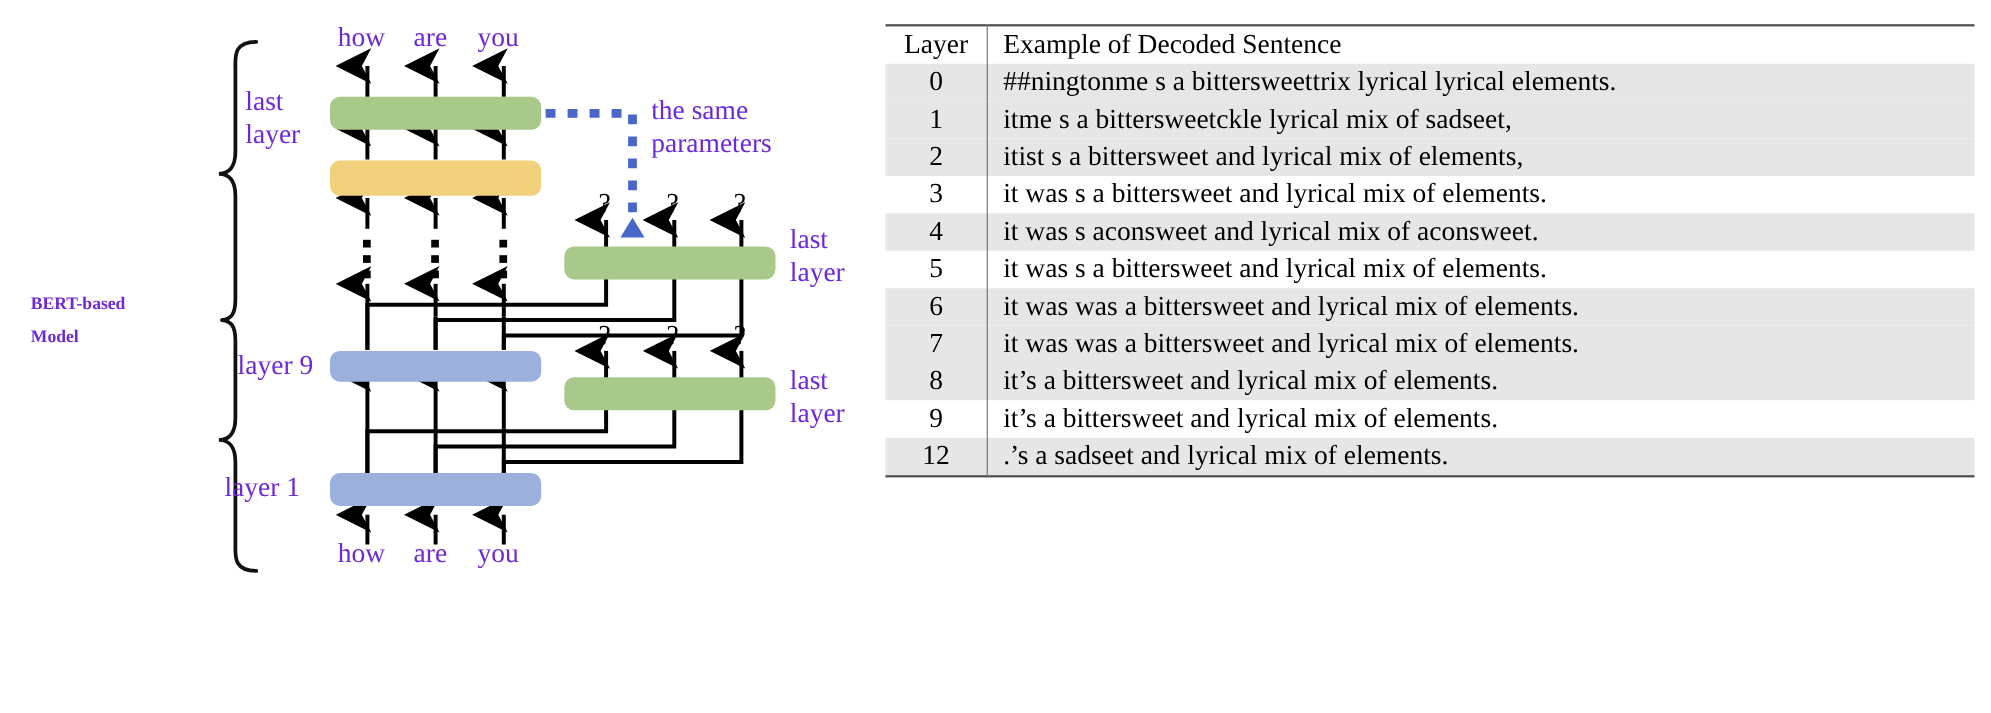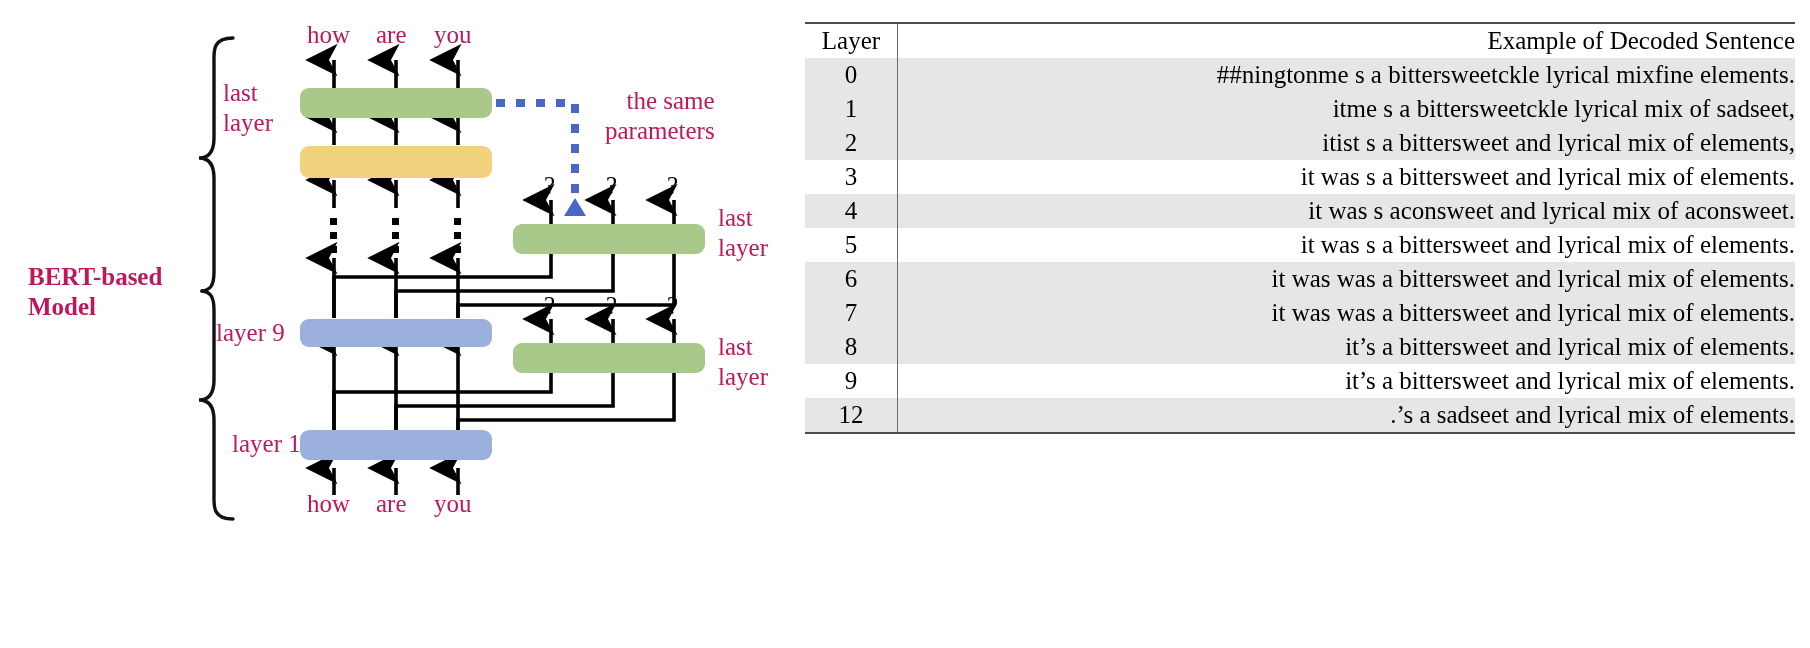--- a/index.html
+++ b/index.html
@@ -2,30 +2,30 @@
 <html><head>
 <meta charset="utf-8">
 <style>
   html,body{margin:0;padding:0;background:#ffffff;}
   body{width:1810px;height:648px;font-family:"Liberation Serif",serif;color:#000;overflow:hidden;}
   #root{position:relative;width:1810px;height:648px;}
 
   
   #diagram{position:absolute;left:0;top:0;width:800px;height:648px;}
   #diagram svg{position:absolute;left:0;top:0;}
-  .dlabel{position:absolute;font-family:"Liberation Serif",serif;font-size:25px;line-height:30px;color:#be185d;white-space:pre;}
-  .dlabel.bold{font-weight:bold;font-size:25px;}
+  .dlabel{position:absolute;font-family:"Liberation Serif",serif;font-size:25px;line-height:30px;color:#6d28d9;white-space:pre;}
+  .dlabel.bold{font-weight:bold;font-size:16px;}
   .qmark{position:absolute;font-family:"Liberation Serif",serif;font-size:25px;color:#000;}
 
   
   #tablewrap{position:absolute;left:805px;top:22px;width:990px;}
   table.tbl{border-collapse:collapse;width:990px;font-family:"Liberation Serif",serif;font-size:25px;color:#000;}
   table.tbl td,table.tbl th{padding:0;}
   .c-layer{width:92px;text-align:center;vertical-align:middle;height:34px;}
-  .c-sent{text-align:right;vertical-align:middle;padding-left:14px !important;height:34px;white-space:nowrap;}
+  .c-sent{text-align:left;vertical-align:middle;padding-left:14px !important;height:34px;white-space:nowrap;}
   .vsep{border-left:1.6px solid #6b6b6b;}
   .rule-top{border-top:2.4px solid #4d4d4d;}
   .rule-mid{border-top:1.8px solid #4d4d4d;}
   .rule-bot{border-bottom:2.4px solid #4d4d4d;margin-left:10px;}
   .shaded{background:#e6e6e6;}
   .plain{background:#ffffff;}
   .hdr{font-weight:normal;}
   .redu{border-bottom:4px solid #e8201a;padding-bottom:0px;}
 </style>
 </head>
@@ -148,28 +148,28 @@
     <div class="dlabel" style="left:307px;top:489px;">how</div>
     <div class="dlabel" style="left:376px;top:489px;">are</div>
     <div class="dlabel" style="left:434px;top:489px;">you</div>
 
     <div class="dlabel" style="left:223px;top:78px;">last
 layer</div>
     <div class="dlabel bold" style="left:28px;top:262px;">BERT-based
 Model</div>
 
     <div class="dlabel" style="left:216px;top:318px;">layer 9</div>
-    <div class="dlabel" style="left:232px;top:429px;text-align:right;">layer 1</div>
+    <div class="dlabel" style="left:204px;top:429px;text-align:right;">layer 1</div>
 
     <div class="dlabel" style="left:718px;top:203px;">last
 layer</div>
     <div class="dlabel" style="left:718px;top:332px;">last
 layer</div>
 
-    <div class="dlabel" style="left:605px;top:86px;text-align:right;">the same
+    <div class="dlabel" style="left:592px;top:86px;">the same
 parameters</div>
 
     <div class="qmark" style="left:544px;top:172px;">?</div>
     <div class="qmark" style="left:606px;top:172px;">?</div>
     <div class="qmark" style="left:667px;top:172px;">?</div>
 
     <div class="qmark" style="left:544px;top:292px;">?</div>
     <div class="qmark" style="left:606px;top:292px;">?</div>
     <div class="qmark" style="left:667px;top:292px;">?</div>
   </div>
@@ -178,21 +178,21 @@
     <table class="tbl">
       <thead>
         <tr>
           <th class="c-layer hdr rule-top">Layer</th>
           <th class="c-sent hdr rule-top vsep">Example of Decoded Sentence</th>
         </tr>
       </thead>
       <tbody id="tbody">
           <tr>
             <td class="c-layer shaded">0</td>
-            <td class="c-sent vsep shaded">##ningtonme s a bittersweetckle lyrical mixfine elements.</td>
+            <td class="c-sent vsep shaded">##ningtonme s a bittersweettrix lyrical lyrical elements.</td>
           </tr>
           <tr>
             <td class="c-layer shaded">1</td>
             <td class="c-sent vsep shaded">itme s a bittersweetckle lyrical mix of sadseet,</td>
           </tr>
           <tr>
             <td class="c-layer shaded">2</td>
             <td class="c-sent vsep shaded">itist s a bittersweet and lyrical mix of elements,</td>
           </tr>
           <tr>

